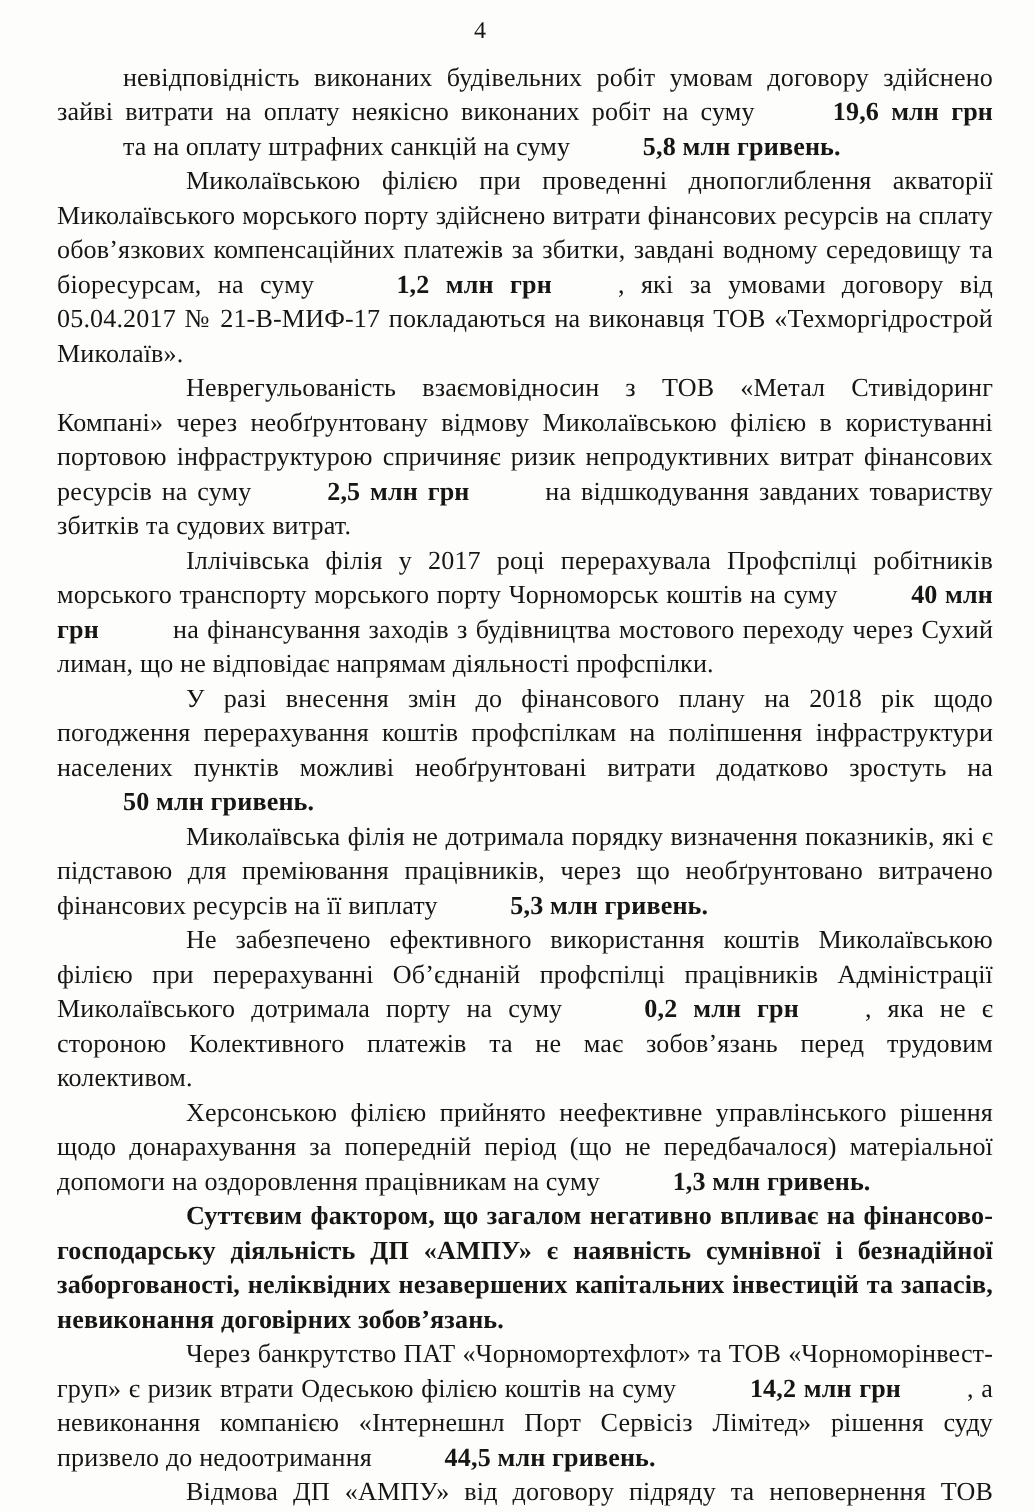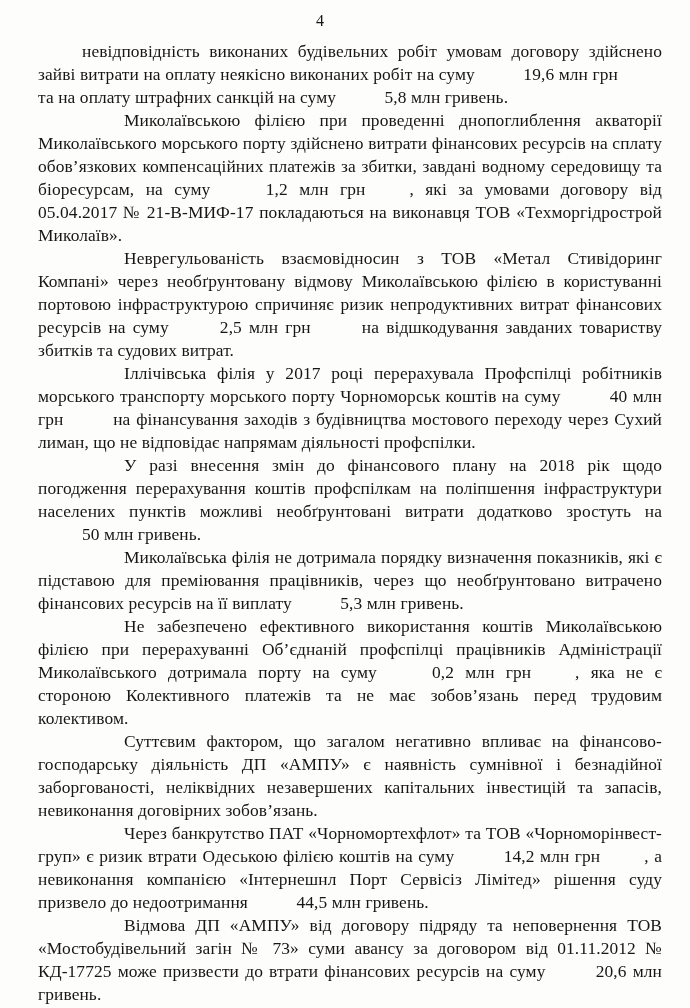--- a/index.html
+++ b/index.html
@@ -38,21 +38,21 @@
     text-indent: 42px;
   }
   .para.continuation {
     text-indent: 0;
   }
   .run {
     font-weight: normal;
     margin-left: 44px;
   }
   .run.bold, .para.all-bold .run {
-    font-weight: normal;
+    font-weight: bold;
   }
 </style>
 </head>
 <body>
 
 <div class="page">
 
   <div class="page-number">4</div>
 
   <div>
@@ -78,20 +78,23 @@
     </p>
 
     <p class="para">
       <span class="run">Миколаївська філія не дотримала порядку визначення показників, які є підставою для преміювання працівників, через що необґрунтовано витрачено фінансових ресурсів на її виплату </span><span class="run bold">5,3 млн гривень.</span>
     </p>
 
     <p class="para">
       <span class="run">Не забезпечено ефективного використання коштів Миколаївською філією при перерахуванні Об’єднаній профспілці працівників Адміністрації Миколаївського дотримала порту на суму </span><span class="run bold">0,2 млн грн</span><span class="run">, яка не є стороною Колективного платежів та не має зобов’язань перед трудовим колективом.</span>
     </p>
 
+    <p class="para">
+      <span class="run">Херсонською філією прийнято неефективне управлінського рішення щодо донарахування за попередній період (що не передбачалося) матеріальної допомоги на оздоровлення працівникам на суму </span><span class="run bold">1,3 млн гривень.</span>
+    </p>
 
     <p class="para all-bold">
       <span class="run">Суттєвим фактором, що загалом негативно впливає на фінансово-господарську діяльність ДП «АМПУ» є наявність сумнівної і безнадійної заборгованості, неліквідних незавершених капітальних інвестицій та запасів, невиконання договірних зобов’язань.</span>
     </p>
 
     <p class="para">
       <span class="run">Через банкрутство ПАТ «Чорномортехфлот» та ТОВ «Чорноморінвест-груп» є ризик втрати Одеською філією коштів на суму </span><span class="run bold">14,2 млн грн</span><span class="run">, а невиконання компанією «Інтернешнл Порт Сервісіз Лімітед» рішення суду призвело до недоотримання </span><span class="run bold">44,5 млн гривень.</span>
     </p>
 
     <p class="para">

